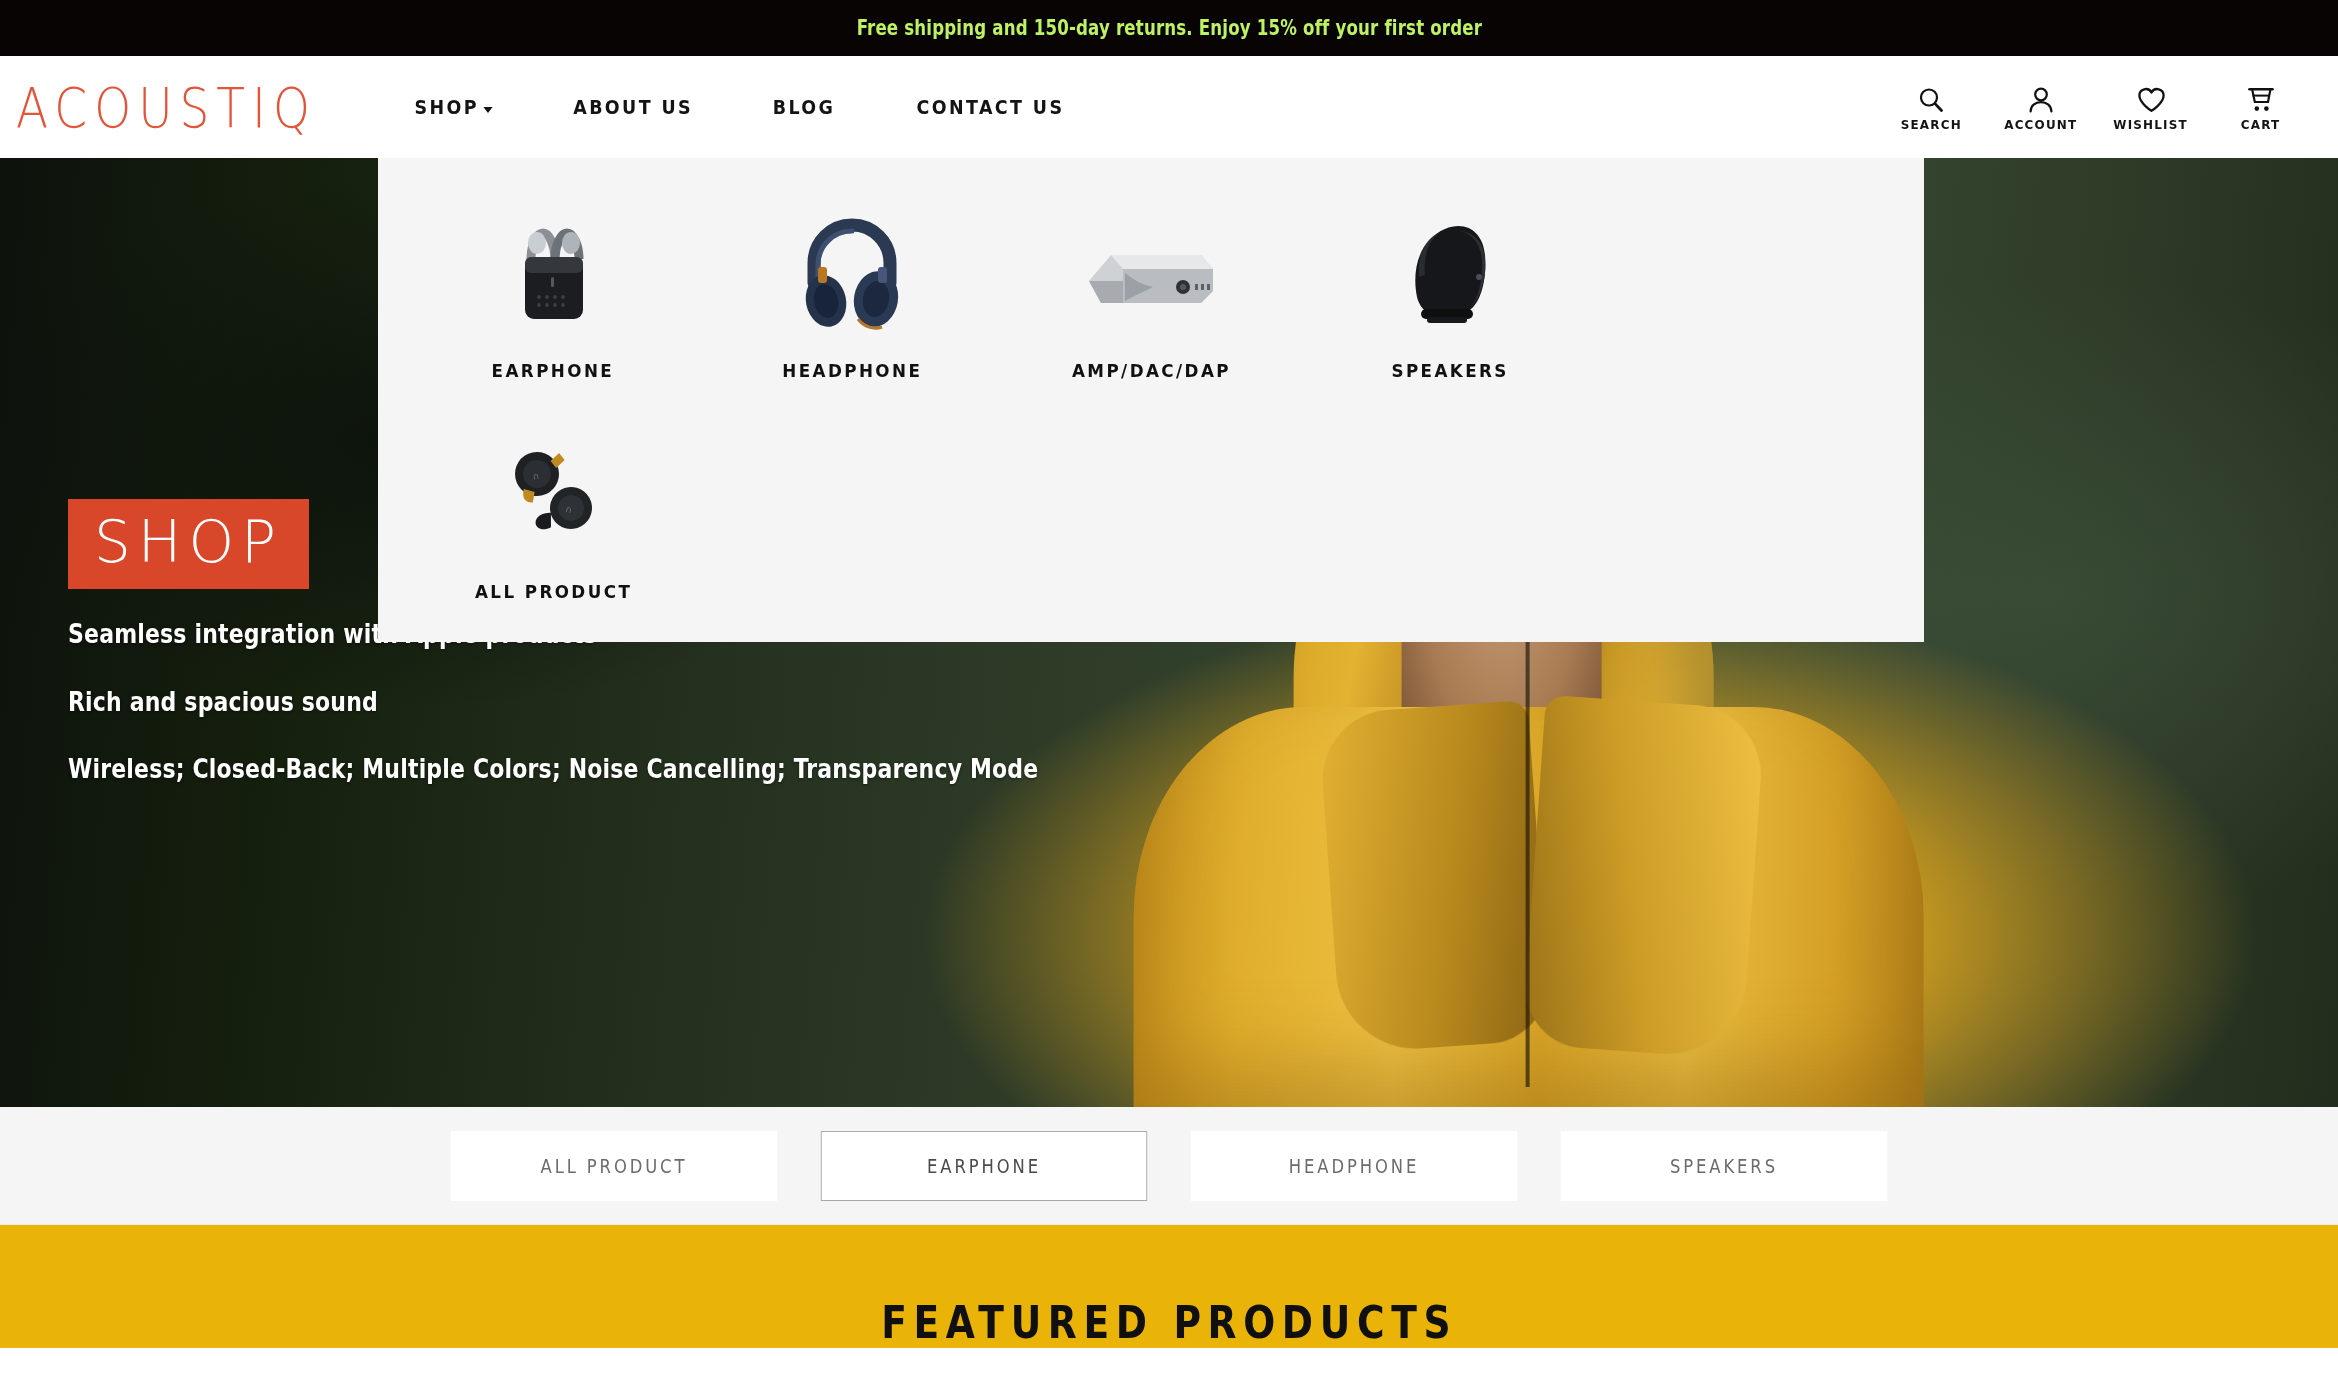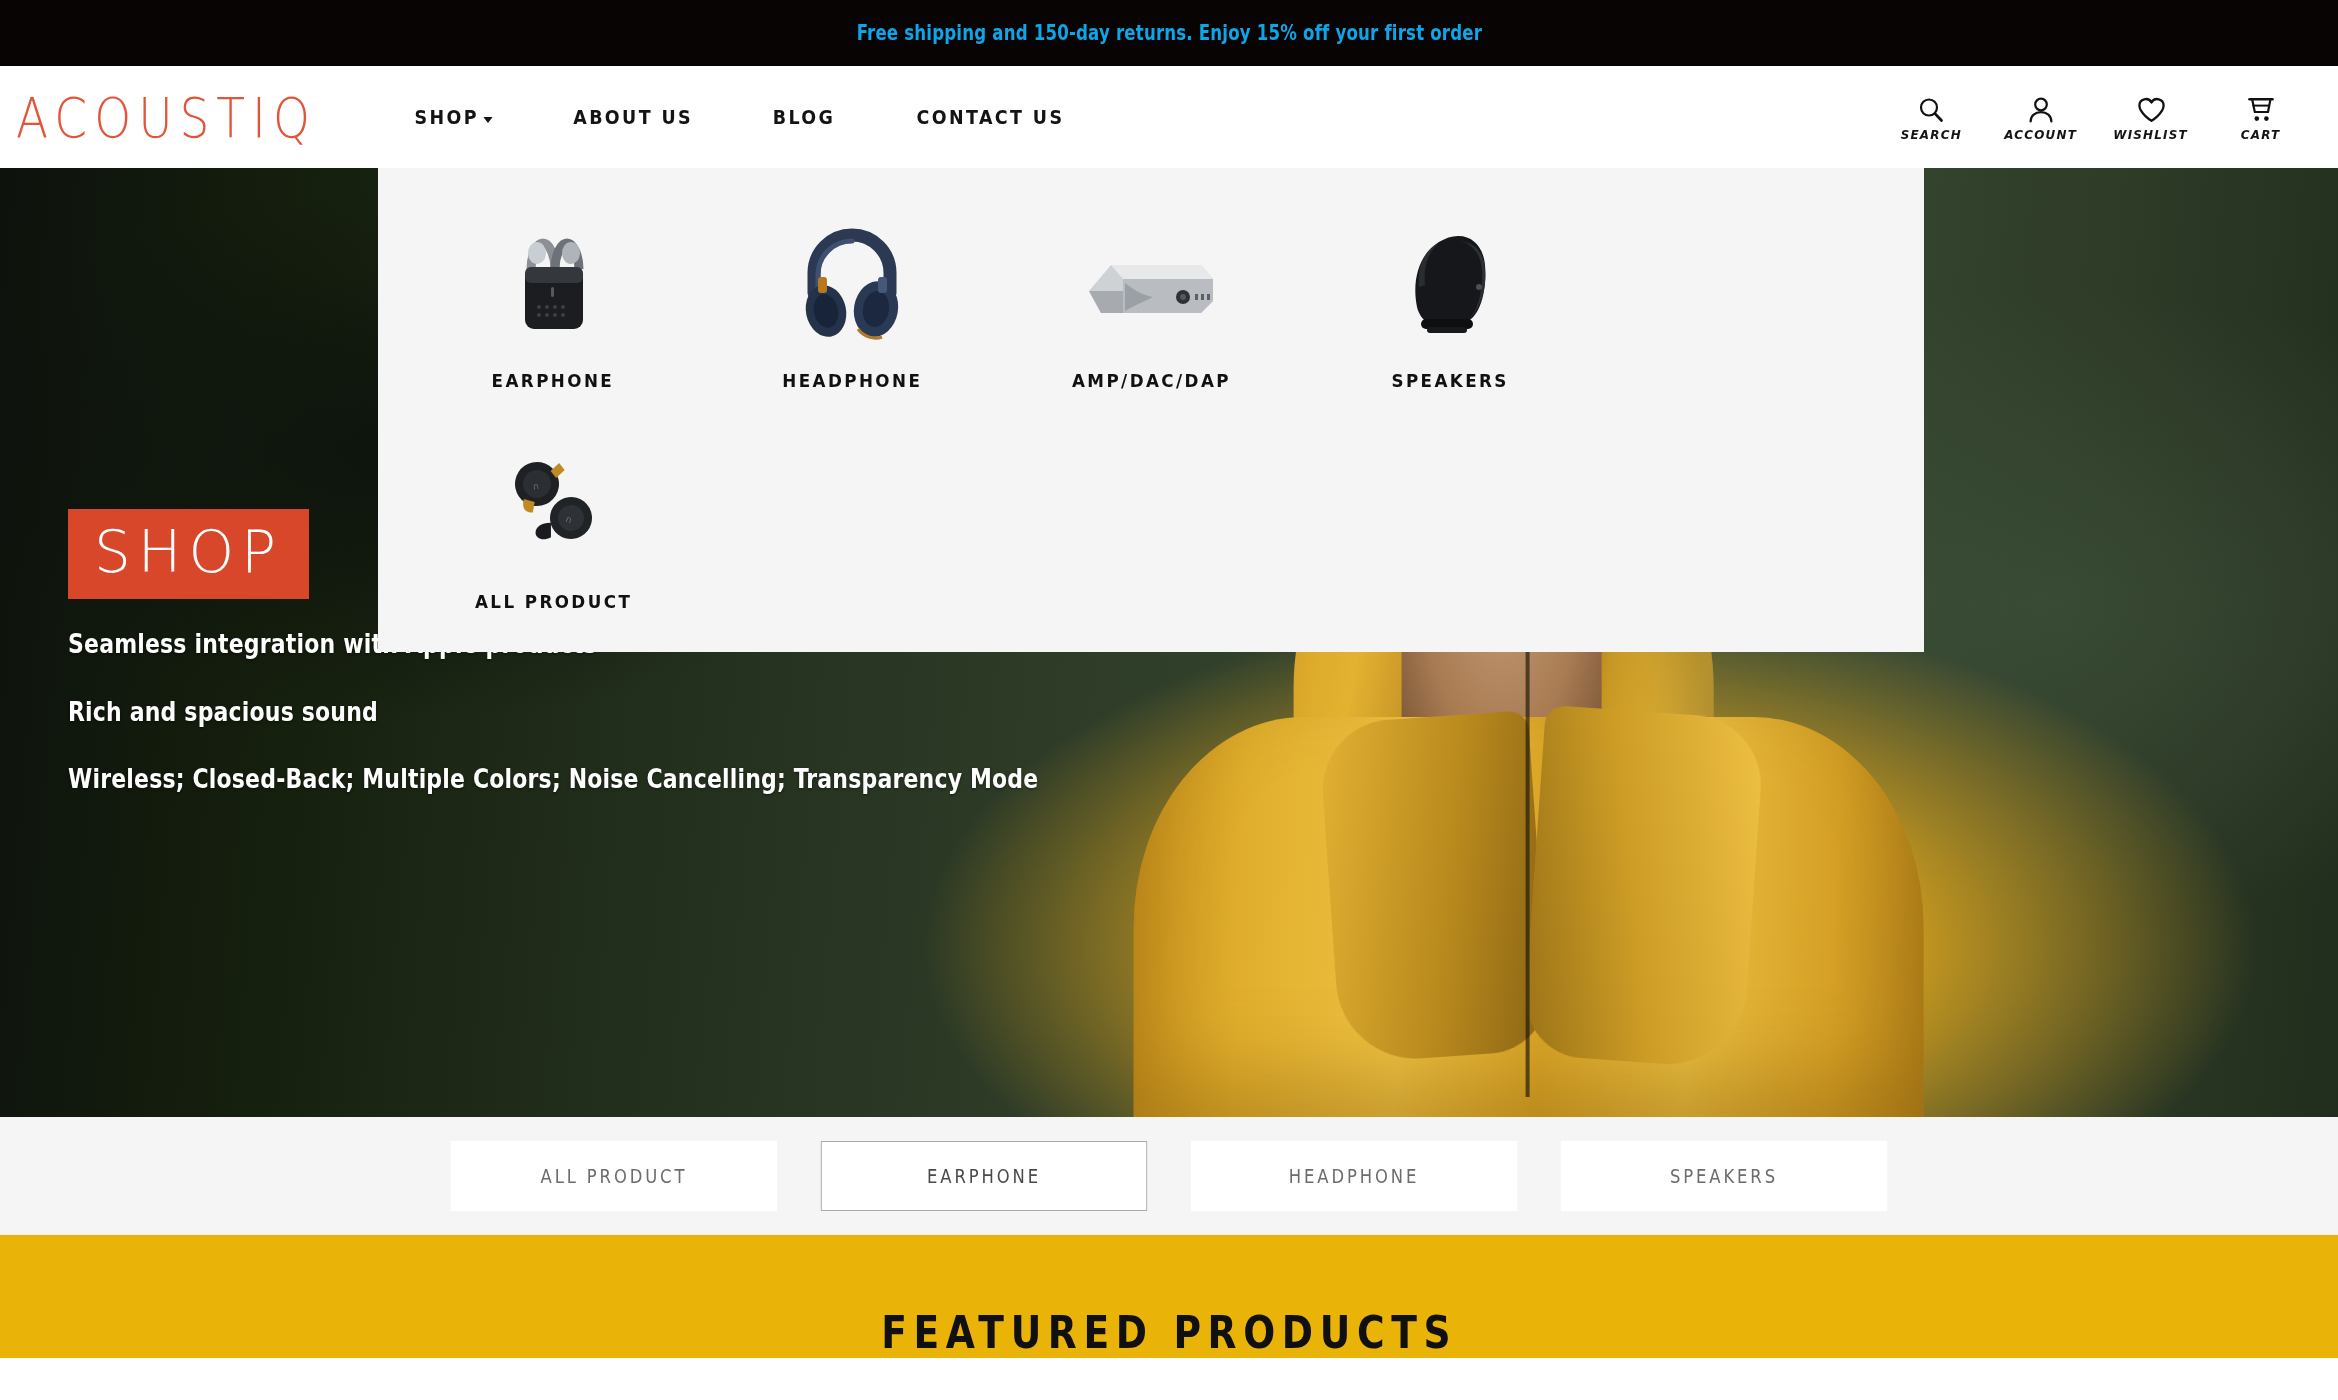--- a/index.html
+++ b/index.html
@@ -6,23 +6,23 @@
   * { box-sizing: border-box; margin: 0; padding: 0; }
   html, body {
     width: 2338px; height: 1400px;
     font-family: "Liberation Sans", sans-serif;
     background: #ffffff;
     overflow: hidden;
   }
 
   
   #announcement-bar {
-    height: 66px;
+    height: 56px;
     background: #080404;
-    color: #0ea5e9;
+    color: #bef264;
     display: flex;
     align-items: center;
     justify-content: center;
     font-size: 21px;
     font-weight: 600;
     letter-spacing: .2px;
     font-family: "DejaVu Sans Condensed", "Liberation Sans", sans-serif;
   }
   #announcement-bar .ann-text { transform: scaleX(.88); }
 
@@ -78,21 +78,20 @@
     align-items: flex-start;
     gap: 36px;
     padding-right: 8px;
   }
   .action-item {
     width: 74px;
     display: flex;
     flex-direction: column;
     align-items: center;
     cursor: pointer;
-    font-style: italic;
   }
   .action-icon { height: 34px; display: flex; align-items: center; justify-content: center; }
   .action-icon svg { display: block; }
   .action-label {
     font-size: 13px;
     font-weight: 700;
     letter-spacing: 1.3px;
     color: #141414;
     transform: scaleX(.92);
     white-space: nowrap;

